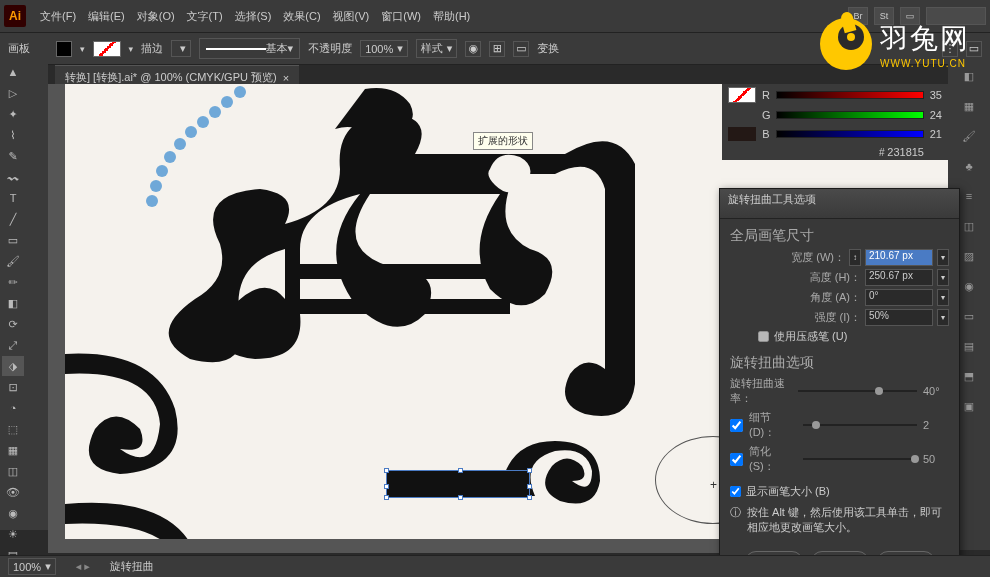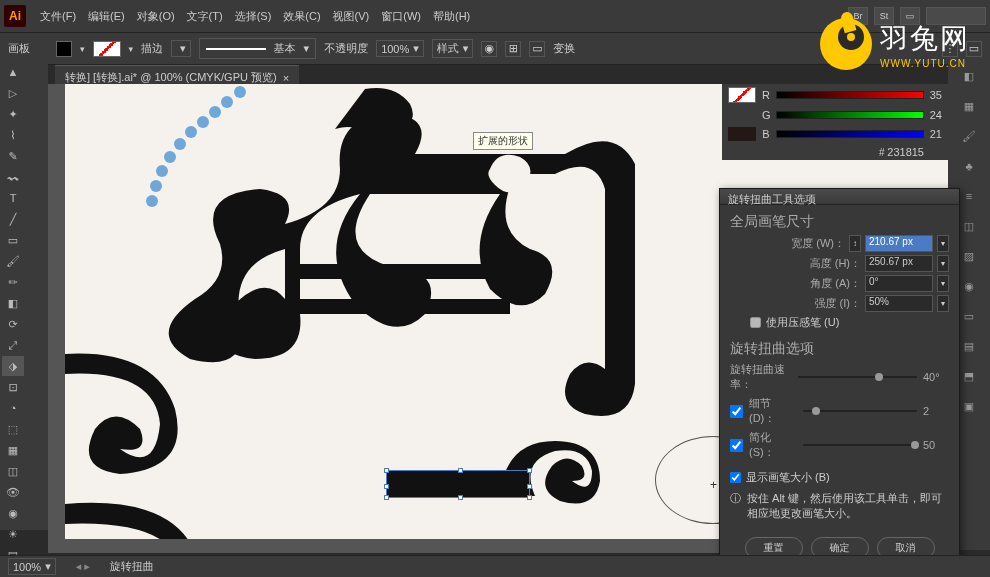--- a/index.html
+++ b/index.html
@@ -24,21 +24,21 @@
 .tool{width:22px;height:20px;display:flex;align-items:center;justify-content:center;cursor:pointer;color:#bbb}
 .tool.active{background:#555}
 .right-panels{position:absolute;top:60px;right:0;width:42px;background:#3a3a3a;height:490px;display:flex;flex-direction:column;gap:2px;padding:2px}
 .panel-ico{width:38px;height:28px;display:flex;align-items:center;justify-content:center;color:#999}
 .right-side{position:absolute;top:84px;right:42px;width:226px;background:#3a3a3a}
 .color-row{display:flex;align-items:center;gap:6px;padding:3px 6px}
 .color-sw{width:18px;height:14px}
 .slider-bar{flex:1;height:8px;border:1px solid #222}
 .hex-row{text-align:right;padding:2px 24px;font-size:10px}
 .dialog{position:absolute;top:188px;left:719px;width:241px;background:#383838;border:1px solid #1a1a1a;box-shadow:2px 2px 8px rgba(0,0,0,.5)}
-.dlg-title{height:16px;background:linear-gradient(#4a4a4a,#3a3a3a);padding:3px 8px;font-size:11px;border-bottom:1px solid #222}
+.dlg-title{height:30px;background:linear-gradient(#4a4a4a,#3a3a3a);padding:3px 8px;font-size:11px;border-bottom:1px solid #222}
 .dlg-body{padding:8px 10px;font-size:10px}
 .dlg-section{margin-bottom:10px}
 .dlg-label{color:#aaa;font-size:14px;margin-bottom:4px}
 .dlg-row{display:flex;align-items:center;gap:4px;margin:3px 0;justify-content:flex-end}
 .dlg-row label{flex:0 0 60px;text-align:right;color:#aaa}
 .dlg-input{width:68px;height:17px;background:#2a2a2a;border:1px solid #555;padding:0 3px;font-size:10px;color:#ccc}
 .dlg-input.sel{background:#4a7bc4;color:#fff}
 .dlg-arrow{width:12px;height:17px;background:#2a2a2a;border:1px solid #555;display:flex;align-items:center;justify-content:center;font-size:8px}
 .dlg-slider{display:flex;align-items:center;gap:6px;margin:4px 0}
 .dlg-slider label{flex:0 0 62px;text-align:left;color:#aaa}
@@ -93,21 +93,21 @@
 
   <div class="swatch"></div>
   <span style="font-size:9px">▾</span>
   <div class="red-slash"></div>
   <span style="font-size:9px">▾</span>
   <span>描边</span>
   <div class="dropdown">
       <span></span>
       <span>▾</span>
     </div>
-  <div style="display:flex;align-items:center;gap:8px;border:1px solid #555;padding:2px 6px">
+  <div style="display:flex;align-items:center;gap:0;border:1px solid #555;padding:2px 6px">
     <div class="stroke-line"></div>
       <span>基本</span>
       <span>▾</span>
   </div>
   <span>不透明度</span>
   <div class="dropdown">
       <span>100%</span>
       <span>▾</span>
     </div>
   <div class="dropdown">
@@ -264,21 +264,21 @@
       <div class="dlg-row">
           <label>角度 (A)：</label>
           <div class="dlg-input">0°</div>
           <div class="dlg-arrow">▾</div>
         </div>
       <div class="dlg-row">
           <label>强度 (I)：</label>
           <div class="dlg-input">50%</div>
           <div class="dlg-arrow">▾</div>
         </div>
-      <div class="dlg-check" style="margin-left:20px;color:#666">
+      <div class="dlg-check" style="margin-left:28px;color:#666">
           <input type="checkbox" disabled="" style="">
           <span>使用压感笔 (U)</span>
         </div>
     </div>
     <div class="dlg-section">
       <div class="dlg-label">旋转扭曲选项</div>
       <div class="dlg-slider">
           <label>旋转扭曲速率：</label>
           <div class="track">
             <div class="thumb" style="left:65%"></div>

